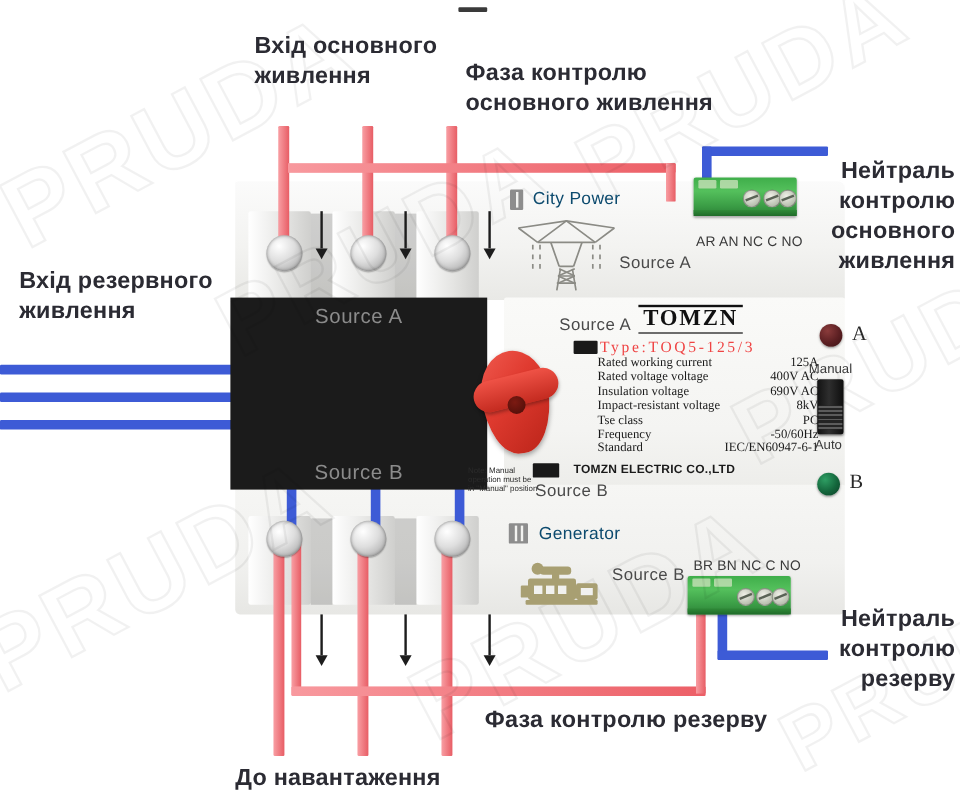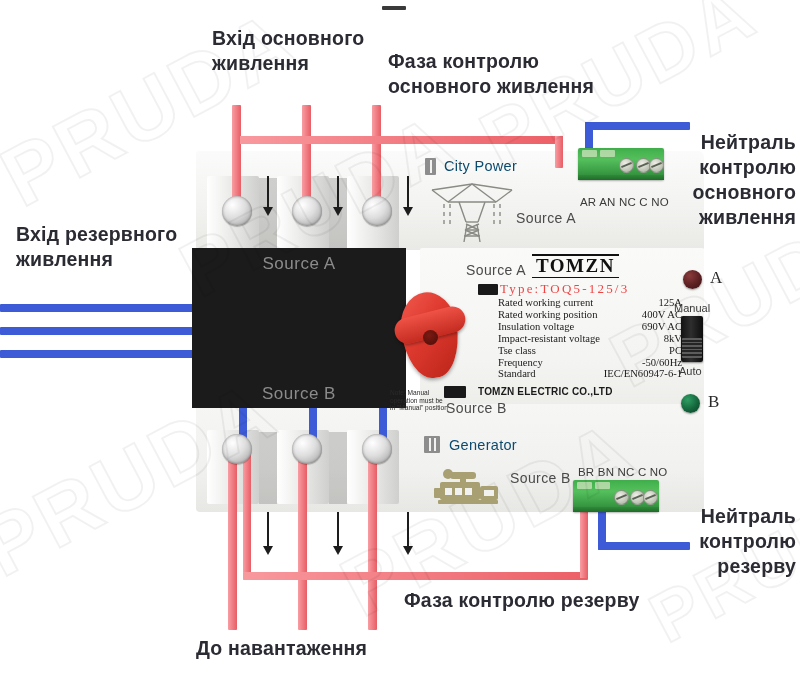--- a/index.html
+++ b/index.html
@@ -301,21 +301,21 @@
 
   <div id="brand">TOMZN</div>
   <div id="typeline">Type:TOQ5-125/3</div>
 
   <div id="spectable">
     <div class="row">
         <span class="k">Rated working current</span>
         <span class="v">125A</span>
       </div>
     <div class="row">
-        <span class="k">Rated working position</span>
+        <span class="k">Rated voltage voltage</span>
         <span class="v">400V AC</span>
       </div>
     <div class="row">
         <span class="k">Insulation voltage</span>
         <span class="v">690V AC</span>
       </div>
     <div class="row">
         <span class="k">Impact-resistant voltage</span>
         <span class="v">8kV</span>
       </div>

